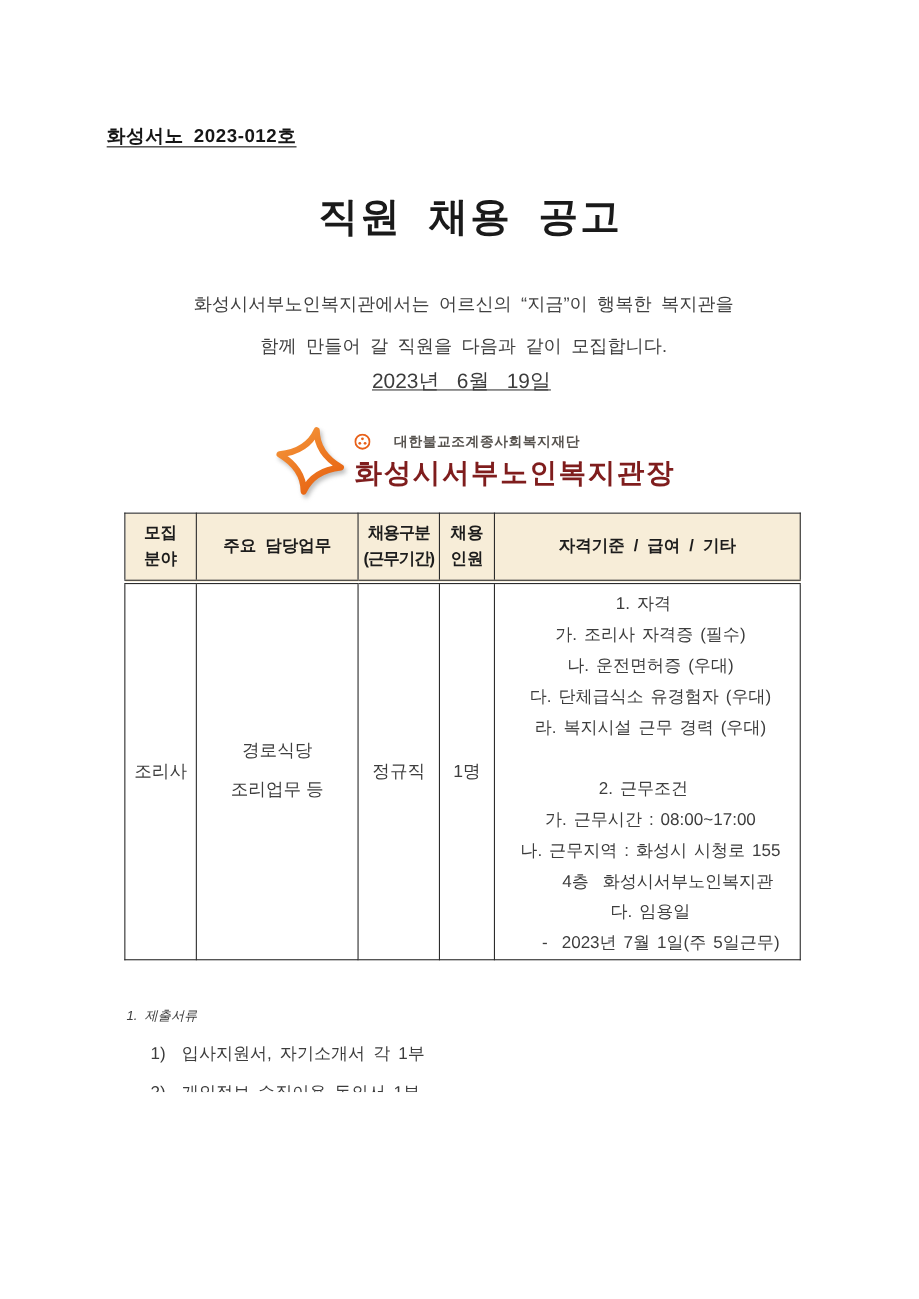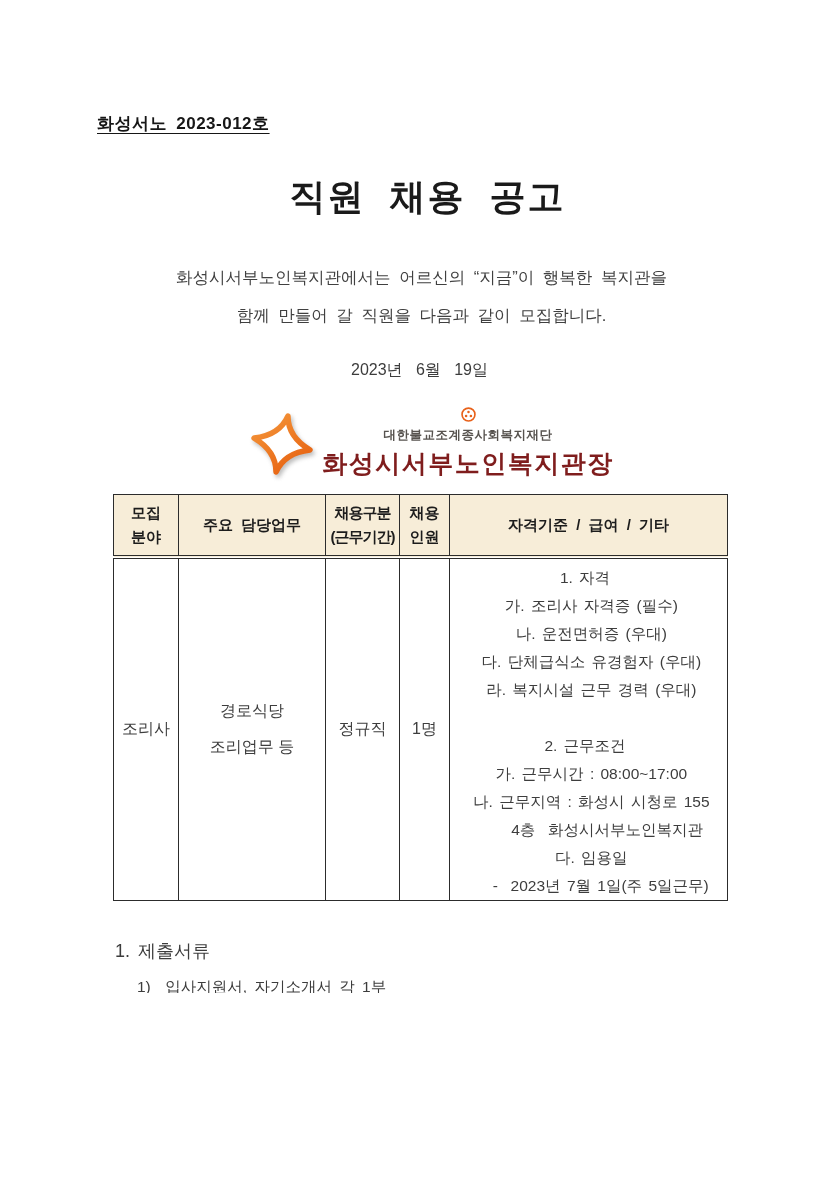--- a/index.html
+++ b/index.html
@@ -23,31 +23,31 @@
     margin-top:38px; text-align:center; padding-left:20px;
     font-size:36px; font-weight:800; color:#1a1a1a;
     letter-spacing:2px; word-spacing:12px;
   }
   .intro {
     margin-top:36px; text-align:center; padding-left:8px;
     font-size:16.5px; line-height:38px; color:#404040;
     word-spacing:4px;
   }
   .date {
-    margin-top:26px; text-align:center; padding-left:4px;
-    font-size:16px; color:#3c3c3c; white-space:pre;
+    text-align:center; padding-left:4px;
+    font-size:19px; color:#3c3c3c; white-space:pre;text-decoration:underline;
   }
   .logo-row {
     margin-top:26px;
     display:flex; justify-content:center; align-items:center;
     gap:9px; padding-left:30px;
   }
   .star-icon svg { display:block; filter:drop-shadow(2px 3px 2px rgba(110,110,110,.45)); }
   .logo-text { display:flex; flex-direction:column; }
-  .logo-top { display:flex; align-items:center; gap:5px;flex-direction:column; }
+  .logo-top { display:flex; align-items:center; gap:21px; }
   .logo-foundation { font-size:12.5px; font-weight:700; color:#57534F; letter-spacing:.5px; }
   .logo-org { margin-top:3px; font-size:25px; font-weight:800; color:#7f1d1d; letter-spacing:1.5px; }
   .emblem-icon svg { display:block; }
 
   table.recruit {
     margin:14px 0 0 113px;
     border-collapse:collapse; table-layout:fixed; width:614px;
   }
   table.recruit th, table.recruit td { border:1.5px solid #2c2c2c; }
   table.recruit thead th {
@@ -64,21 +64,21 @@
     font-size:16px; color:#3d3d3d;
     text-align:center; vertical-align:middle;
   }
   td.duties-cell { white-space:pre-line; line-height:36px; }
   td.criteria-cell { text-align:left; vertical-align:top; padding:5px 16px 0 9px; }
   .criteria-text {
     white-space:pre; font-size:15.5px; line-height:28px;
     color:#3d3d3d; word-spacing:2px;
   }
   .attachments { margin:36px 0 0 115px; color:#3c3c3c; }
-  .attachments-heading { font-size:18px; line-height:28px; word-spacing:3px; }
+  .attachments-heading { font-size:12px; line-height:28px; word-spacing:3px;font-style:italic; }
   .attachments-items { white-space:pre; font-size:15.5px; line-height:35px; margin-top:4px; word-spacing:3px; }
 </style>
 </head>
 <body>
 
 <div class="page">
 
   <div class="doc-number">화성서노 2023-012호</div>
 
   <div class="title">직원 채용 공고</div>

